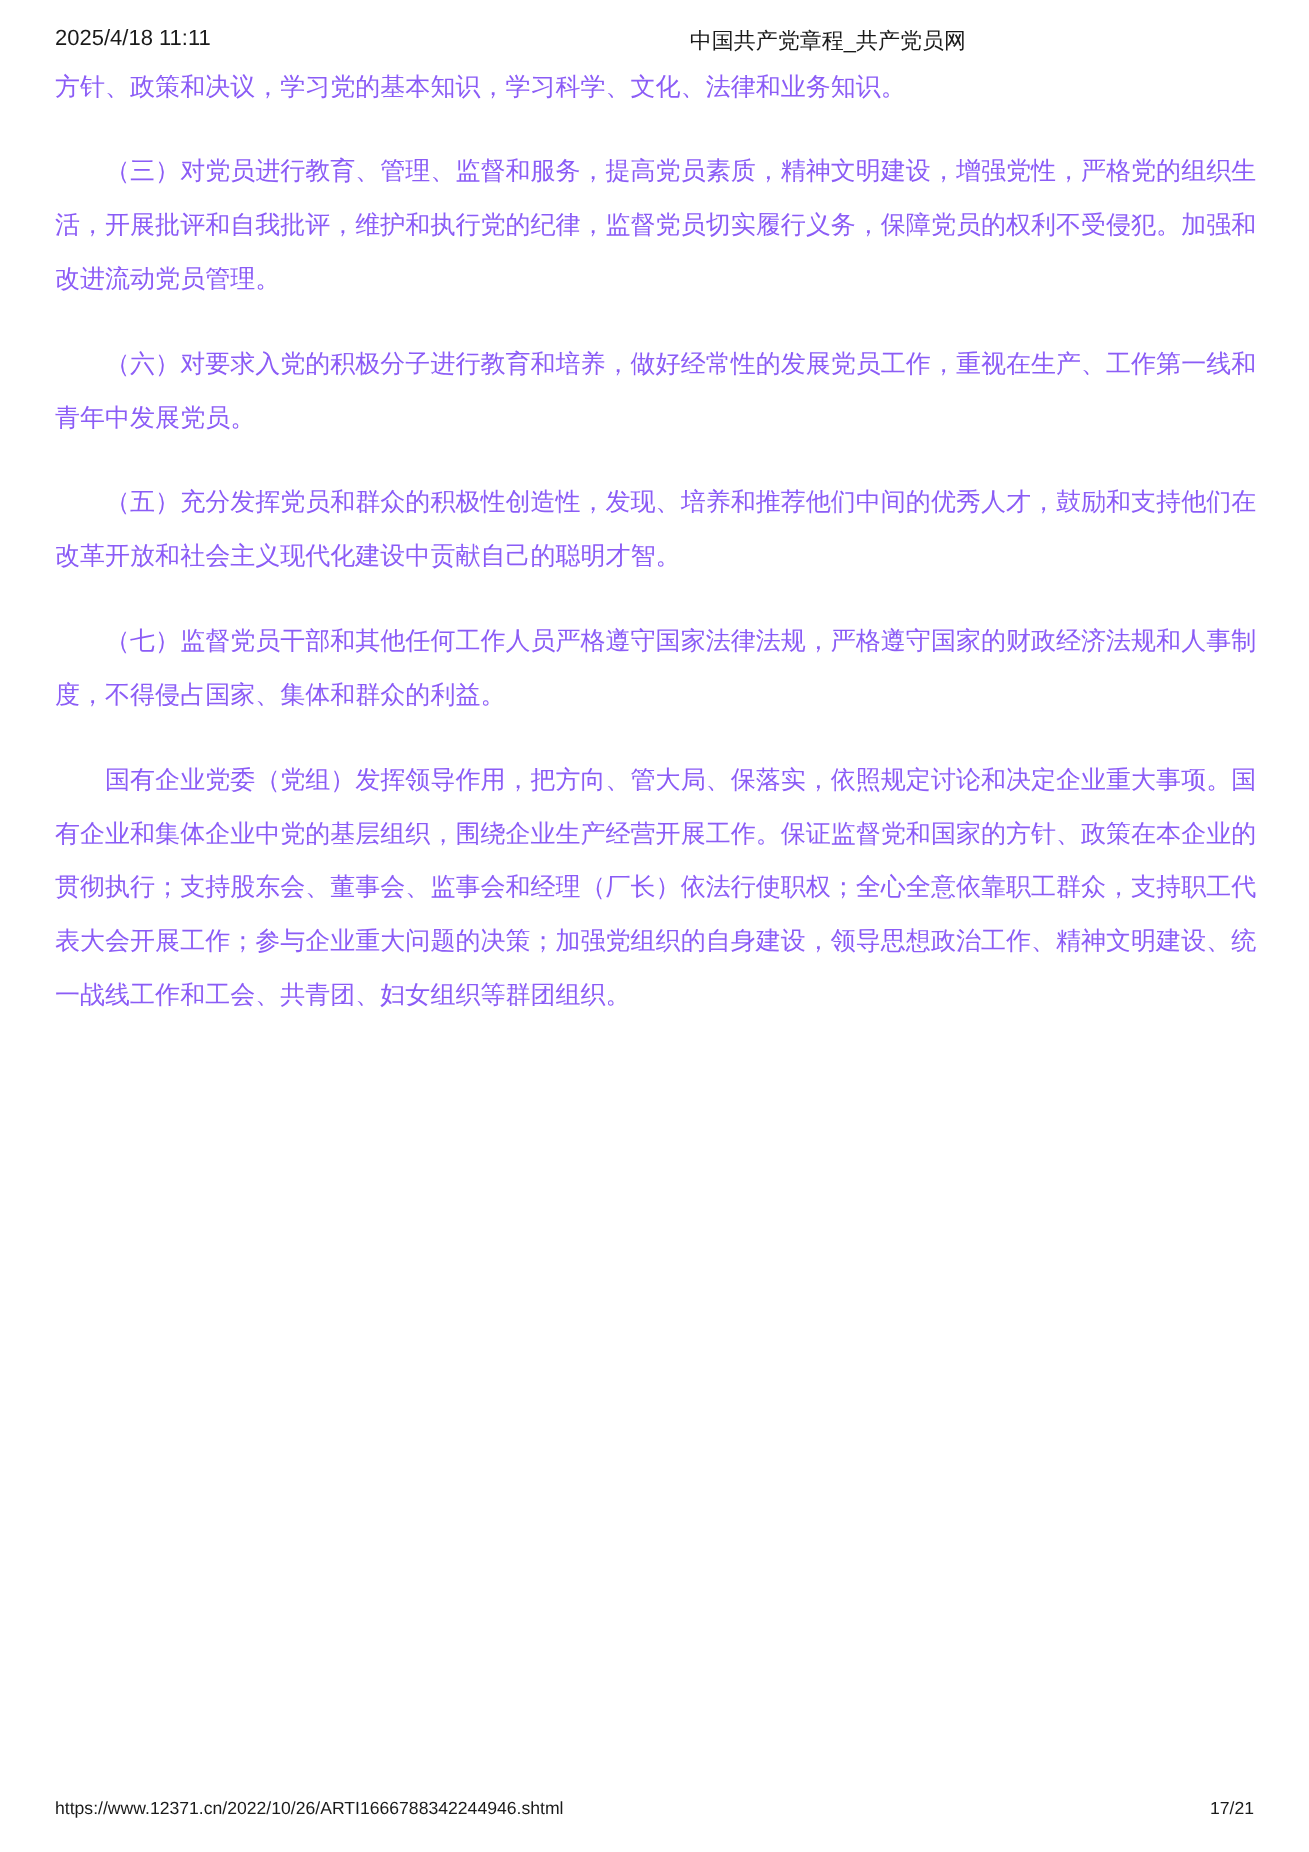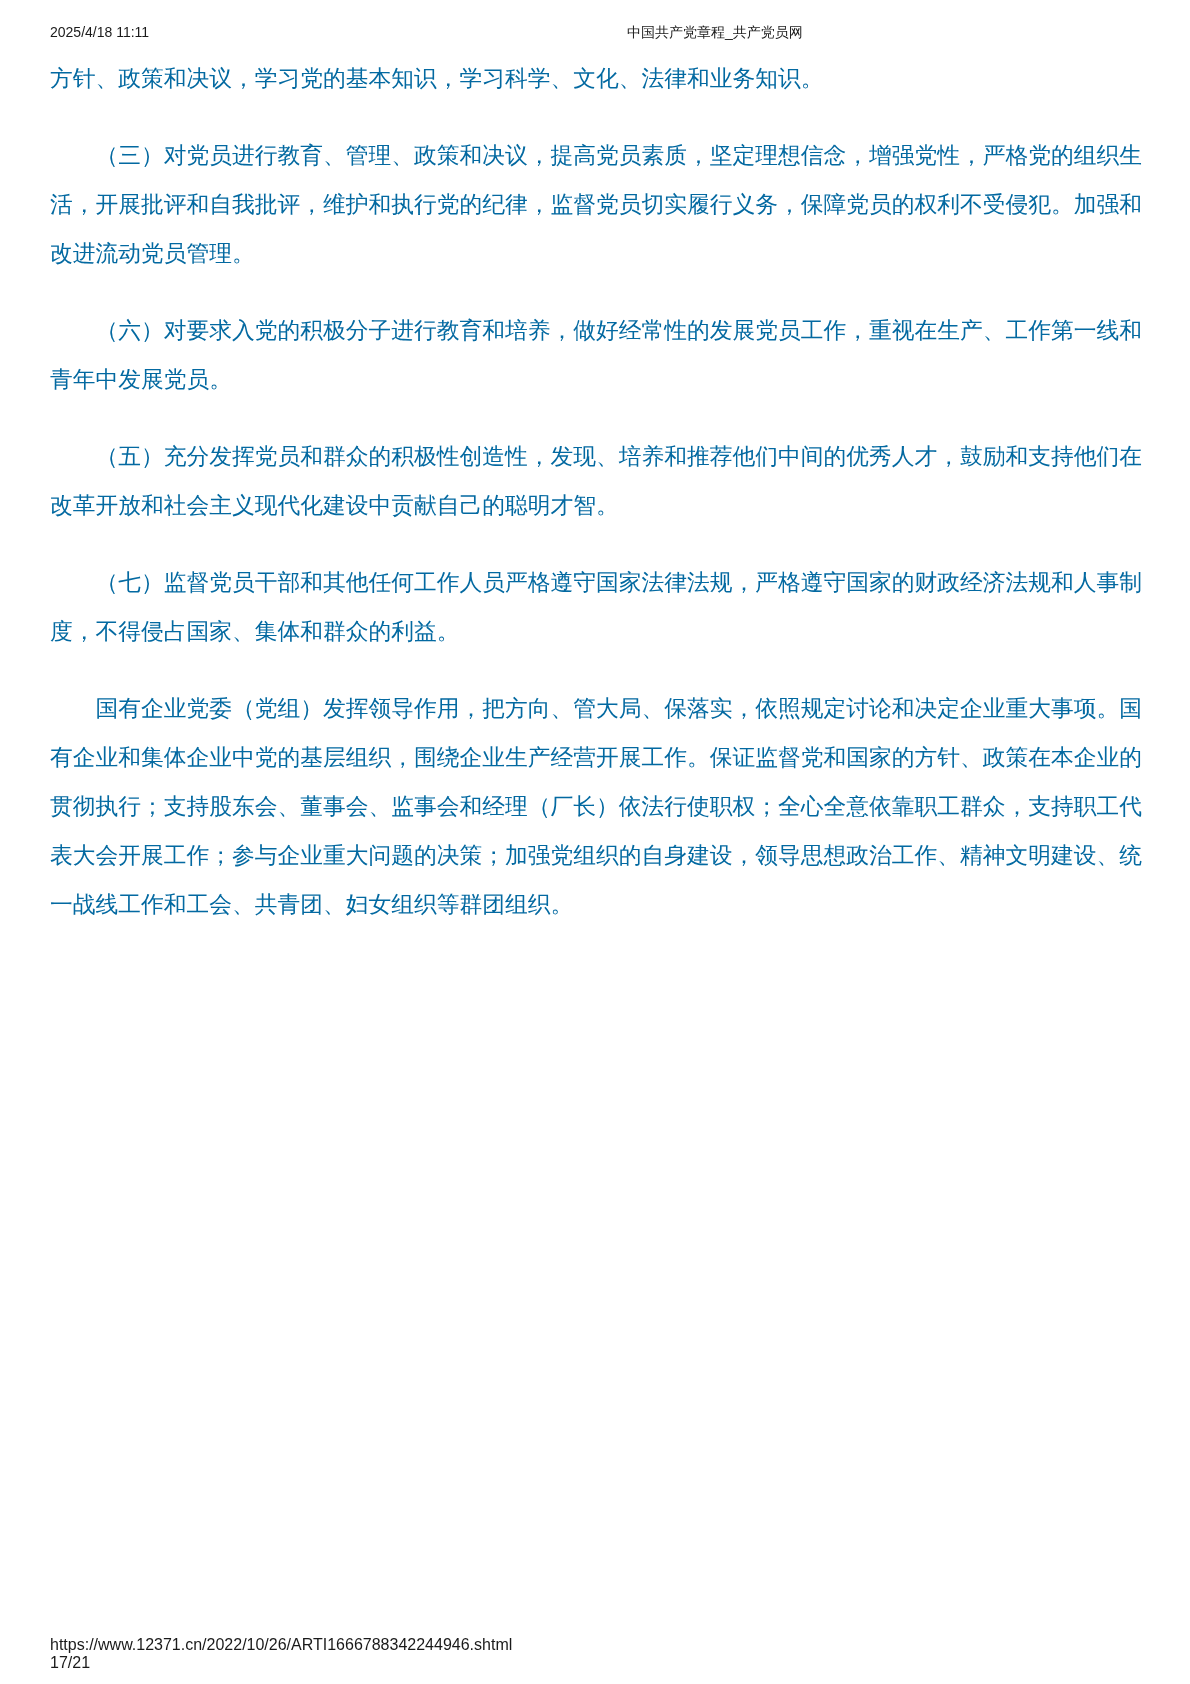--- a/index.html
+++ b/index.html
@@ -16,21 +16,21 @@
     color: #1a1a1a;
     overflow: hidden;
   }
   
   .print-header {
     position: absolute;
     top: 24px;
     left: 50px;
     right: 50px;
     height: 22px;
-    font-size: 14px;
+    font-size: 20px;
     color: #1a1a1a;
   }
   .print-header .timestamp {
     position: absolute;
     left: 0;
     top: 0;
     white-space: nowrap;
   }
   .print-header .doc-title {
     position: absolute;
@@ -42,63 +42,62 @@
   
   .content {
     position: absolute;
     top: 54px;
     left: 50px;
     right: 48px;
     font-size: 22.75px;
     line-height: 49px;
     text-align: justify;
     word-break: break-all;
-    color: #0369a1;
+    color: #8b5cf6;
   }
   .content p {
     margin: 0 0 28px 0;
     text-indent: 2em;
   }
   .content p.no-indent {
     text-indent: 0;
   }
   
   .print-footer {
     position: absolute;
     left: 50px;
     right: 50px;
     top: 1636px;
     height: 22px;
     font-size: 16px;
     color: #1a1a1a;
     display: flex;
     justify-content: space-between;
     align-items: flex-start;
-    flex-direction: column;
   }
   .print-footer .source-url {
     white-space: nowrap;
   }
   .print-footer .page-number {
     white-space: nowrap;
   }
 </style>
 </head>
 <body>
 
 <div class="page">
 
   <div class="print-header">
     <span class="timestamp">2025/4/18 11:11</span>
     <span class="doc-title">中国共产党章程_共产党员网</span>
   </div>
 
   <div class="content">
     <p class="no-indent">方针、政策和决议，学习党的基本知识，学习科学、文化、法律和业务知识。</p>
-    <p>（三）对党员进行教育、管理、政策和决议，提高党员素质，坚定理想信念，增强党性，严格党的组织生活，开展批评和自我批评，维护和执行党的纪律，监督党员切实履行义务，保障党员的权利不受侵犯。加强和改进流动党员管理。</p>
+    <p>（三）对党员进行教育、管理、监督和服务，提高党员素质，精神文明建设，增强党性，严格党的组织生活，开展批评和自我批评，维护和执行党的纪律，监督党员切实履行义务，保障党员的权利不受侵犯。加强和改进流动党员管理。</p>
     <p>（六）对要求入党的积极分子进行教育和培养，做好经常性的发展党员工作，重视在生产、工作第一线和青年中发展党员。</p>
     <p>（五）充分发挥党员和群众的积极性创造性，发现、培养和推荐他们中间的优秀人才，鼓励和支持他们在改革开放和社会主义现代化建设中贡献自己的聪明才智。</p>
     <p>（七）监督党员干部和其他任何工作人员严格遵守国家法律法规，严格遵守国家的财政经济法规和人事制度，不得侵占国家、集体和群众的利益。</p>
     <p>国有企业党委（党组）发挥领导作用，把方向、管大局、保落实，依照规定讨论和决定企业重大事项。国有企业和集体企业中党的基层组织，围绕企业生产经营开展工作。保证监督党和国家的方针、政策在本企业的贯彻执行；支持股东会、董事会、监事会和经理（厂长）依法行使职权；全心全意依靠职工群众，支持职工代表大会开展工作；参与企业重大问题的决策；加强党组织的自身建设，领导思想政治工作、精神文明建设、统一战线工作和工会、共青团、妇女组织等群团组织。</p>
   </div>
 
   <div class="print-footer">
     <span class="source-url">https://www.12371.cn/2022/10/26/ARTI1666788342244946.shtml</span>
     <span class="page-number">17/21</span>
   </div>

